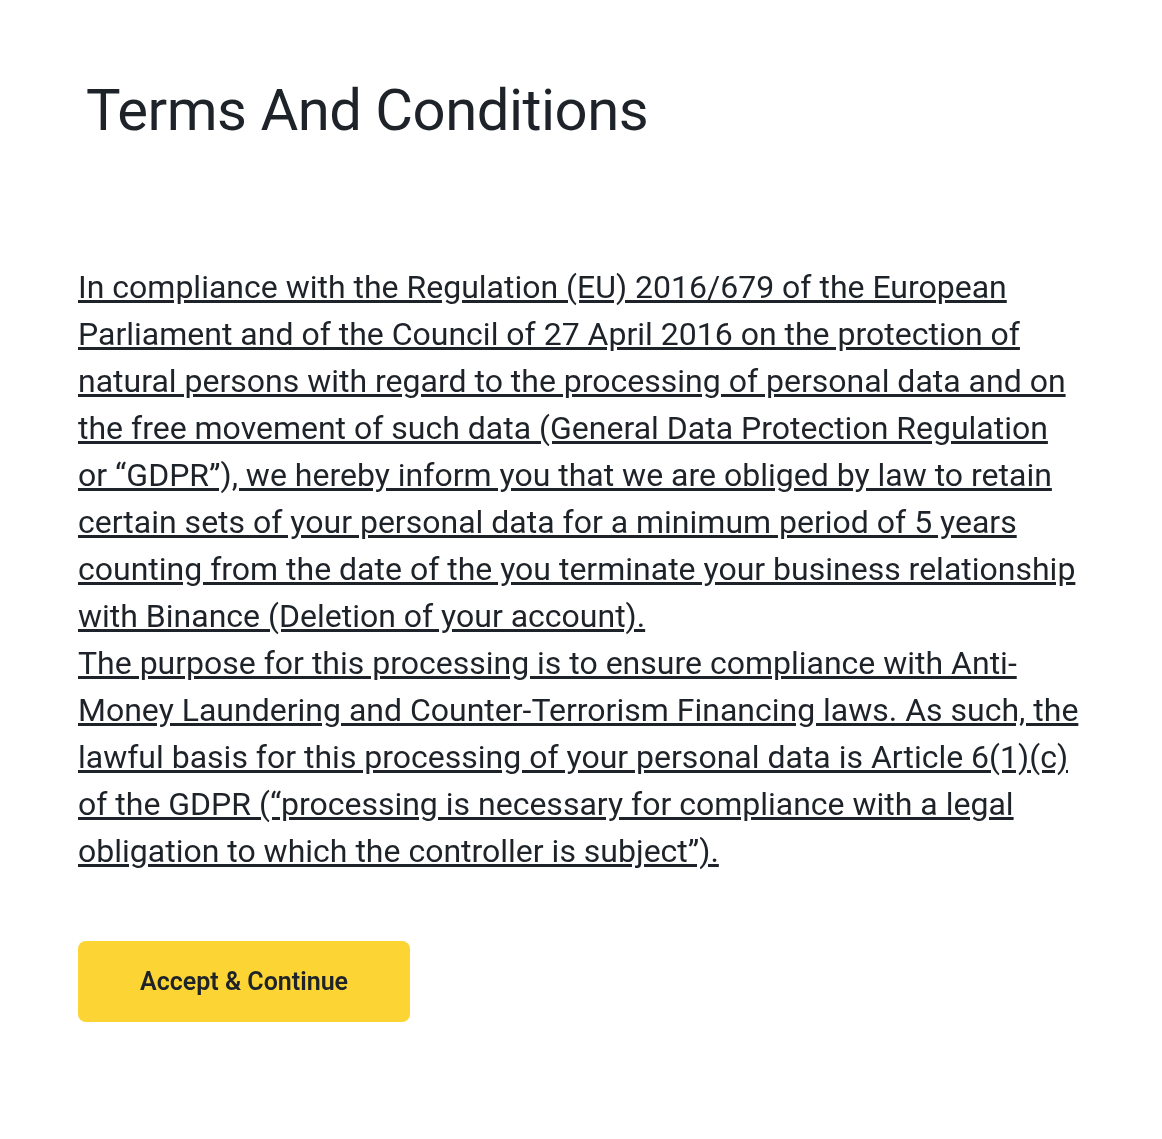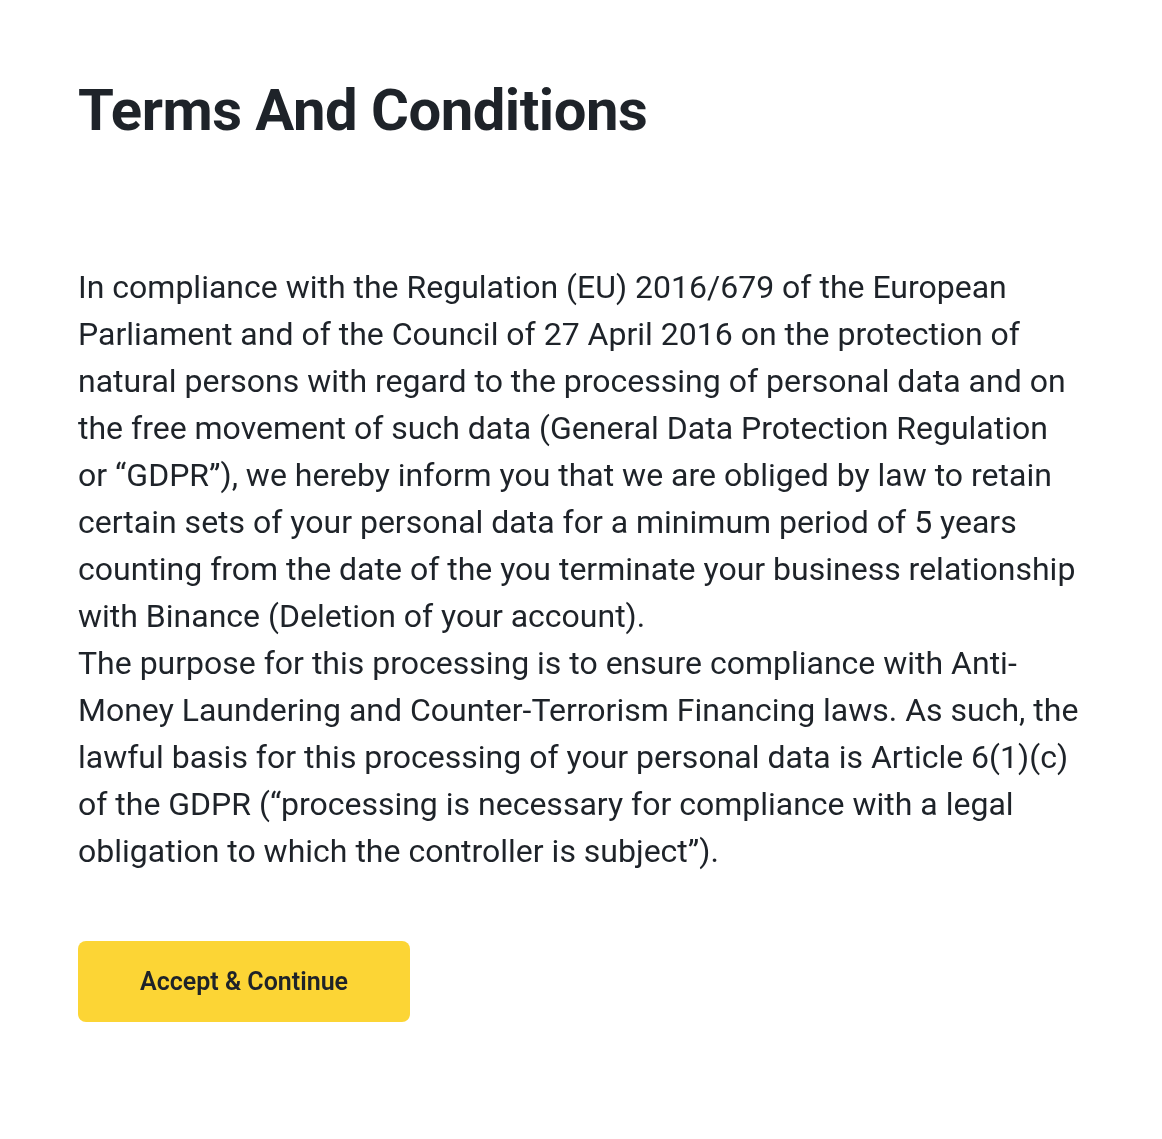--- a/index.html
+++ b/index.html
@@ -9,32 +9,34 @@
     }
     body {
       font-family: -apple-system, BlinkMacSystemFont, "Segoe UI", Roboto, "Helvetica Neue", Arial, sans-serif;
       background: #ffffff;
       width: 1162px;
       height: 1139px;
       padding: 76px 78px;
     }
     .page-title {
       font-size: 58px;
-      font-weight: 700;
+      font-weight: 400;
       color: #1e2329;
       letter-spacing: -0.5px;
       margin-bottom: 120px;
+      margin-left: 8px;
     }
     .body-text {
       font-size: 32px;
       font-weight: 400;
       color: #1e2329;
       line-height: 1.47;
       margin-bottom: 66px;
       max-width: 1010px;
+      text-decoration: underline;
     }
     .accept-button {
       background: #fcd535;
       border: none;
       border-radius: 8px;
       padding: 26px 62px;
       font-size: 25px;
       font-weight: 600;
       color: #1e2329;
       cursor: pointer;

